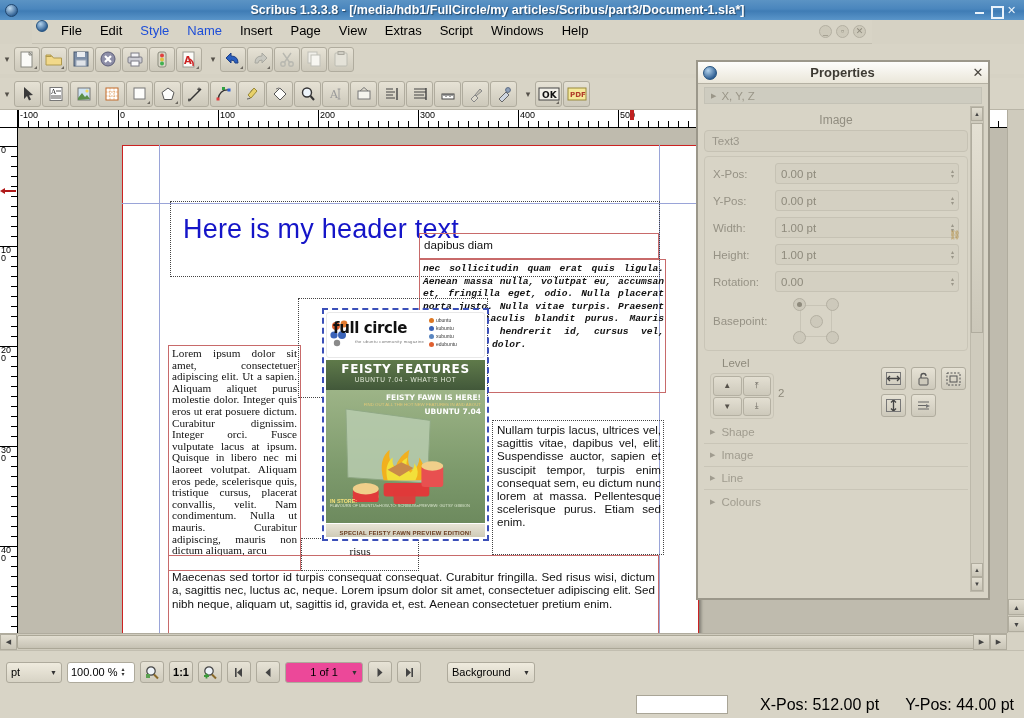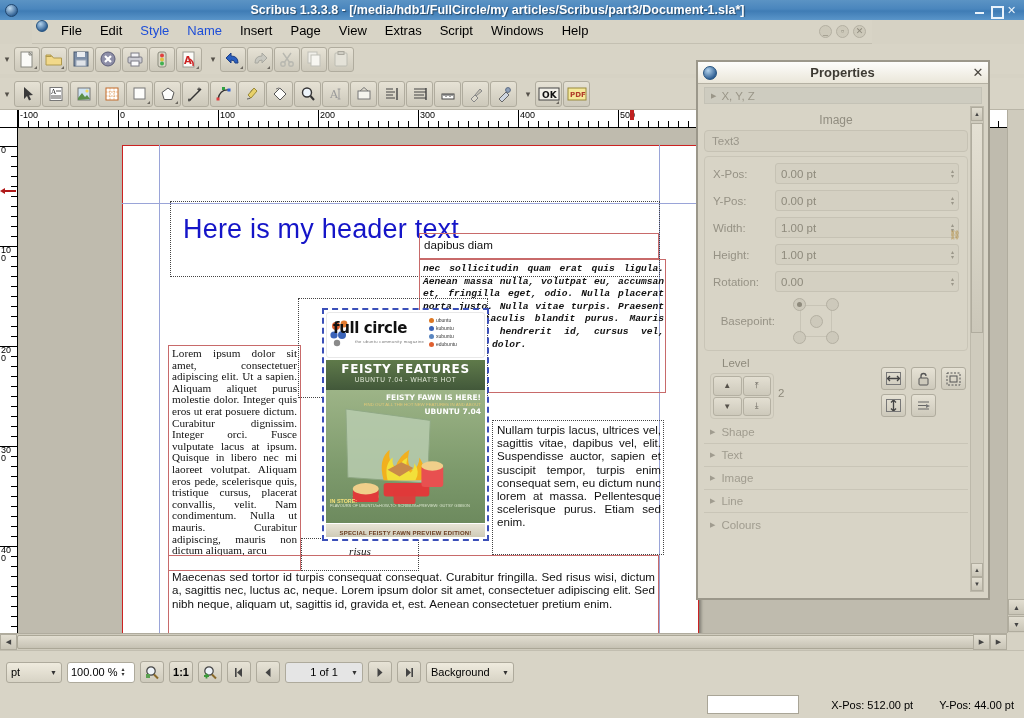--- a/index.html
+++ b/index.html
@@ -154,25 +154,25 @@
   .sb-row{position:absolute;left:6px;top:10px;display:flex;align-items:center;gap:5px;}
   .sb-combo{height:21px;border:1px solid #aeaa9c;border-radius:3px;
     background:linear-gradient(to bottom,#efebde,#d7d3c5);display:flex;align-items:center;
     padding:0 4px;font-size:11px;}
   .sb-combo .arrow{margin-left:auto;padding-left:6px;font-size:7px;color:#333;}
   .sb-spin{height:21px;border:1px solid #aeaa9c;border-radius:3px;background:#fff;
     display:flex;align-items:center;padding:0 3px;font-size:11px;}
   .sb-spin .sp{display:flex;flex-direction:column;margin-left:4px;line-height:5px;font-size:6px;color:#333;}
   .sb-btn{width:24px;height:22px;border:1px solid #aeaa9c;border-radius:3px;
     background:linear-gradient(to bottom,#e7e3d6,#cecabc);display:flex;align-items:center;justify-content:center;}
-  .sb-page{width:78px;height:21px;border:1px solid #aeaa9c;border-radius:3px;background:#e5e5e5;
+  .sb-page{width:78px;height:21px;border:1px solid #aeaa9c;border-radius:3px;background:#ec4899;
     display:flex;align-items:center;justify-content:center;font-size:11px;position:relative;}
   .sb-page .arrow{position:absolute;right:4px;font-size:7px;color:#333;}
-  .sb-layer{width:88px;}
-  .sb-coords{position:absolute;right:10px;top:44px;display:flex;align-items:center;gap:26px;font-size:11px;}
+  .sb-layer{width:88px;margin-left:21px;}
+  .sb-coords{position:absolute;right:10px;top:44px;display:flex;align-items:center;gap:26px;font-size:16px;}
   .sb-field{width:92px;height:19px;background:#fff;border:1px solid #a9a597;margin-right:6px;}
 
   
   .props{position:absolute;left:696px;top:60px;width:294px;height:540px;
     background:#d8d4c6;border:2px solid #9b978a;}
   .props-title{height:22px;background:linear-gradient(to bottom,#fdfdfb,#eae6d9);
     display:flex;align-items:center;border-bottom:1px solid #b5b1a3;}
   .props-title .g{width:14px;height:14px;margin-left:5px;border-radius:50%;
     background:radial-gradient(circle at 35% 30%,#b3d3ed,#2c5c90 75%);border:1px solid #24527f;}
   .props-title .t{flex:1;text-align:center;font-weight:bold;font-size:13px;color:#3d3a33;}
@@ -186,21 +186,21 @@
   .boxgroup{border:1px solid #c9c5b7;border-radius:4px;margin-top:4px;padding:6px 8px;}
   .field-row{display:flex;align-items:center;margin-bottom:6px;}
   .field-row label{width:62px;color:#969285;font-size:11.5px;}
   .inp{flex:1;height:21px;border:1px solid #c6c2b4;border-radius:3px;background:#d4d0c2;
     display:flex;align-items:center;padding:0 5px;color:#8e8a7c;font-size:11.5px;position:relative;}
   .inp .spin{position:absolute;right:4px;display:flex;flex-direction:column;line-height:5px;
     font-size:6px;color:#9b978a;}
   .name-inp{height:22px;border:1px solid #c6c2b4;border-radius:4px;background:#d4d0c2;
     display:flex;align-items:center;padding:0 7px;color:#9a968a;font-size:11.5px;margin-top:3px;}
   .basepoint{display:flex;align-items:center;margin-top:2px;}
-  .basepoint .lb{width:62px;color:#969285;font-size:11.5px;text-align:right;}
+  .basepoint .lb{width:62px;color:#969285;font-size:11.5px;}
   .bp-grid{position:relative;width:54px;height:46px;margin-left:18px;}
   .bp-grid .sq{position:absolute;left:7px;top:7px;width:32px;height:32px;border:1px solid #c8c4b6;}
   .bp-dot{position:absolute;width:13px;height:13px;border-radius:50%;
     background:#cdc9bb;border:1px solid #b4b0a2;}
   .bp-dot.on::after{content:"";position:absolute;left:3px;top:3px;width:5px;height:5px;
     border-radius:50%;background:#8e8a7c;}
   .level-wrap{position:relative;margin-top:8px;height:62px;}
   .level-cap{position:absolute;left:18px;top:-2px;color:#8e8a7c;font-size:11.5px;}
   .level-box{position:absolute;left:6px;top:14px;width:64px;height:46px;
     border:1px solid #c9c5b7;border-radius:4px;display:grid;grid-template-columns:1fr 1fr;
@@ -675,21 +675,21 @@
       </div>
 
       <div class="frame solidred" style="left:297px;top:114px;width:247px;height:134px;">
         <div class="body-mono" style="padding:3px 1px 0 3px;">nec sollicitudin quam erat quis ligula. Aenean massa nulla, volutpat eu, accumsan et, fringilla eget, odio. Nulla placerat porta justo. Nulla vitae turpis. Praesent lacus.Nam iaculis blandit purus. Mauris odio nibh, hendrerit id, cursus vel, sagittis a, dolor.</div>
       </div>
 
       <div class="frame solidred" style="left:46px;top:200px;width:133px;height:226px;">
         <div class="body-serif" style="padding:2px 3px 0 3px;">Lorem ipsum dolor sit amet, consectetuer adipiscing elit. Ut a sapien. Aliquam aliquet purus molestie dolor. Integer quis eros ut erat posuere dictum. Curabitur dignissim. Integer orci. Fusce vulputate lacus at ipsum. Quisque in libero nec mi laoreet volutpat. Aliquam eros pede, scelerisque quis, tristique cursus, placerat convallis, velit. Nam condimentum. Nulla ut mauris. Curabitur adipiscing, mauris non dictum aliquam, arcu</div>
       </div>
 
-      <div class="frame dotted" style="left:179px;top:393px;width:118px;height:33px;font-style:italic;">
+      <div class="frame dotted" style="left:179px;top:393px;width:118px;height:33px;">
         <div class="body-serif" style="padding:7px 0 0 0;text-align:center;">risus</div>
       </div>
 
       <div class="frame dotted" style="left:176px;top:153px;width:190px;height:100px;"></div>
       <div class="frame sel" style="left:200px;top:163px;width:167px;height:233px;">
         <div class="mag">
           <div class="mag-top">
             <svg class="mag-swirl" viewBox="0 0 22 30">
               <circle cx="6" cy="7" r="4" fill="#e06030"></circle>
                 <circle cx="14" cy="5" r="3.4" fill="#e07a30"></circle>
@@ -888,24 +888,20 @@
           </div>
         </div>
       </div>
 
       <div class="collapse">
         <span class="caret">▶</span>
         <span>Shape</span>
       </div>
       <div class="collapse">
         <span class="caret">▶</span>
-        <span>Text</span>
-      </div>
-      <div class="collapse">
-        <span class="caret">▶</span>
         <span>Image</span>
       </div>
       <div class="collapse">
         <span class="caret">▶</span>
         <span>Line</span>
       </div>
       <div class="collapse" style="border-bottom:none">
         <span class="caret">▶</span>
         <span>Colours</span>
       </div>

